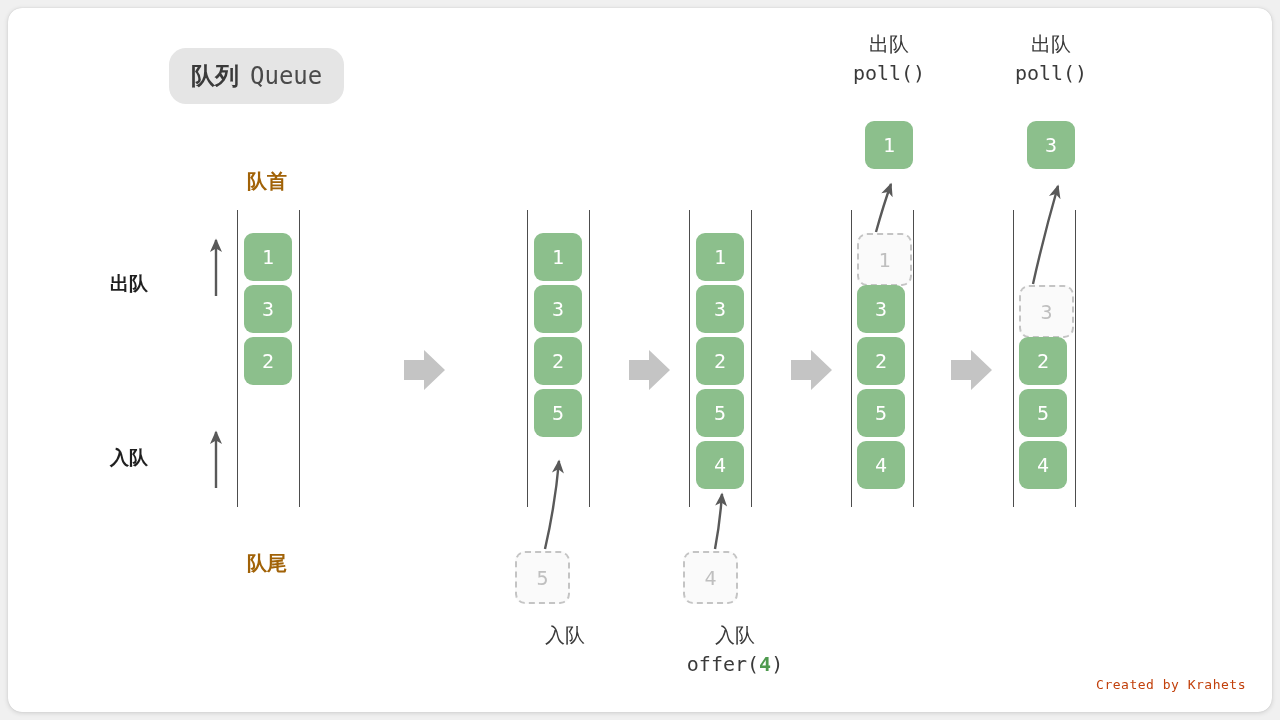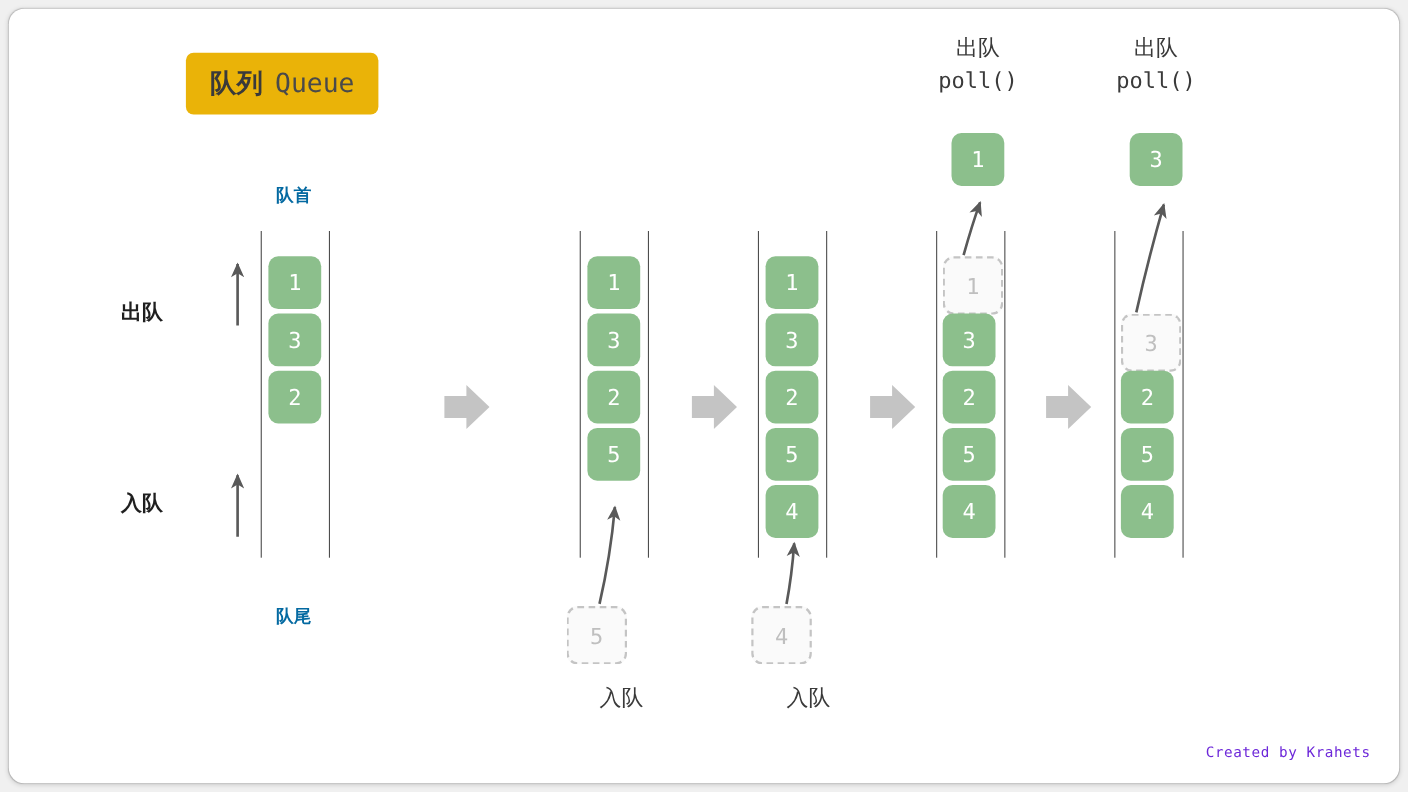--- a/index.html
+++ b/index.html
@@ -24,44 +24,44 @@
     box-shadow: 0 1px 5px rgba(0,0,0,0.14), 0 0 1px rgba(0,0,0,0.18);
     overflow: hidden;
   }
   .abs { position: absolute; }
 
   
   #title-badge {
     left: 161px;
     top: 40px;
     padding: 12px 22px;
-    background: #eab308;
-    border-radius: 7px;
+    background: #e5e5e5;
+    border-radius: 17px;
     display: flex;
     align-items: baseline;
     gap: 11px;
     white-space: nowrap;
     text-align: right;
   }
   #title-badge .cn {
     font-size: 24px;
     font-weight: bold;
     color: #3a3a3a;
   }
   #title-badge .en {
     font-size: 24px;
     font-family: "DejaVu Sans Mono", "Liberation Mono", monospace;
     color: #4a4a4a;
   }
 
   
   .endlabel {
-    font-size: 16px;
+    font-size: 20px;
     font-weight: bold;
-    color: #0369a1;
+    color: #a16207;
     text-align: center;
     width: 120px;
   }
 
   
   .sidelabel {
     font-size: 19px;
     font-weight: bold;
     color: #1f1f1f;
     text-align: right;
@@ -127,21 +127,21 @@
     white-space: pre;
   }
   .caption .arg { color: #4e9a4e; font-weight: bold; }
 
   
   #watermark {
     right: 26px;
     bottom: 20px;
     font-size: 13px;
     font-family: "DejaVu Sans Mono", "Liberation Mono", monospace;
-    color: #6d28d9;
+    color: #c2410c;
     letter-spacing: 0.5px;
   }
 
   svg.overlay {
     position: absolute;
     left: 0; top: 0;
     width: 1264px;
     height: 704px;
     pointer-events: none;
   }
@@ -211,20 +211,21 @@
     <div class="abs cell filled" style="left:1011px; top:433px;">4</div>
     <div class="abs popbox" style="left:1019px; top:113px;">3</div>
   </div>
 
   <div class="abs caption" style="left:457px; top:613px;">
     <span class="cn">入队</span>
   </div>
 
   <div class="abs caption" style="left:627px; top:613px;">
     <span class="cn">入队</span>
+    <span class="code"><span>offer(</span><span class="arg">4</span><span>)</span></span>
   </div>
 
   <div class="abs caption" style="left:781px; top:22px;">
     <span class="cn">出队</span>
     <span class="code">poll()</span>
   </div>
 
   <div class="abs caption" style="left:943px; top:22px;">
     <span class="cn">出队</span>
     <span class="code">poll()</span>

